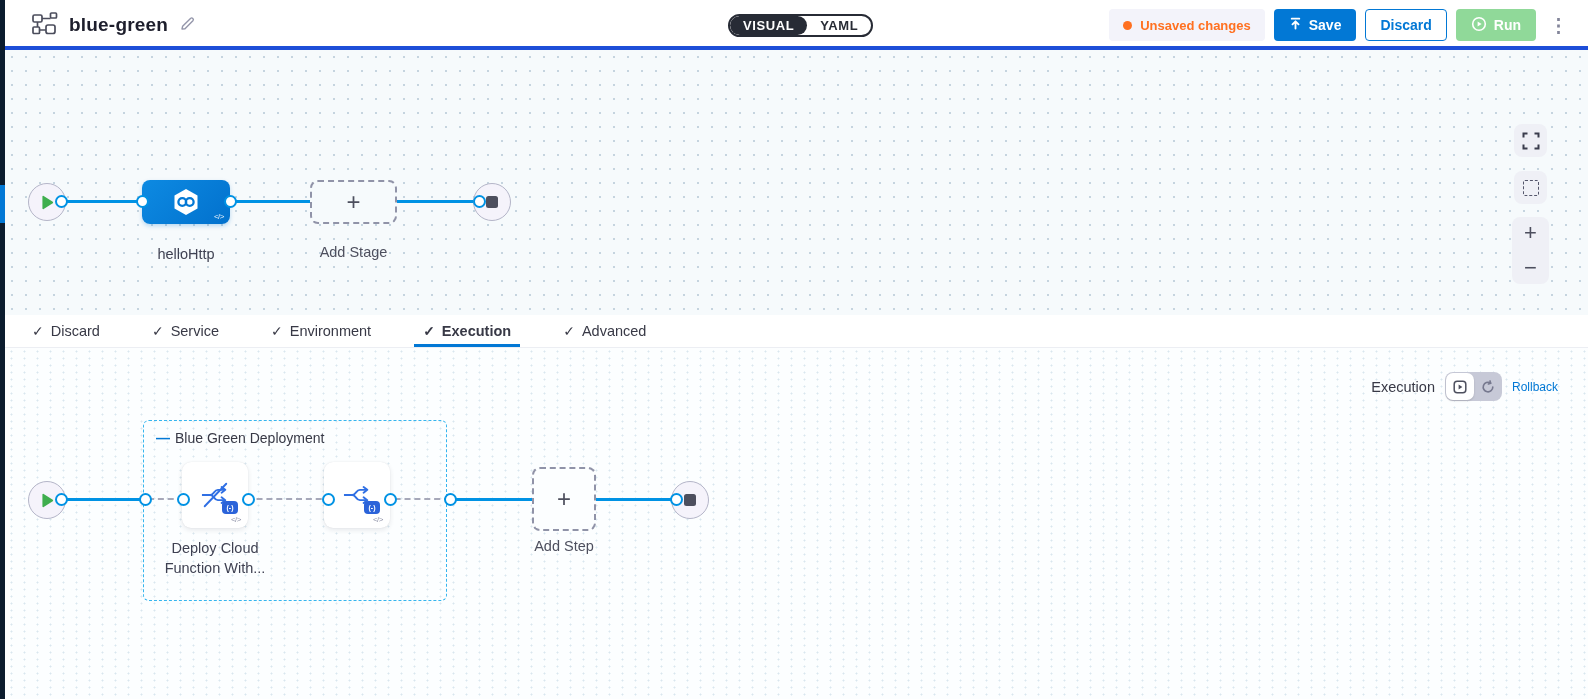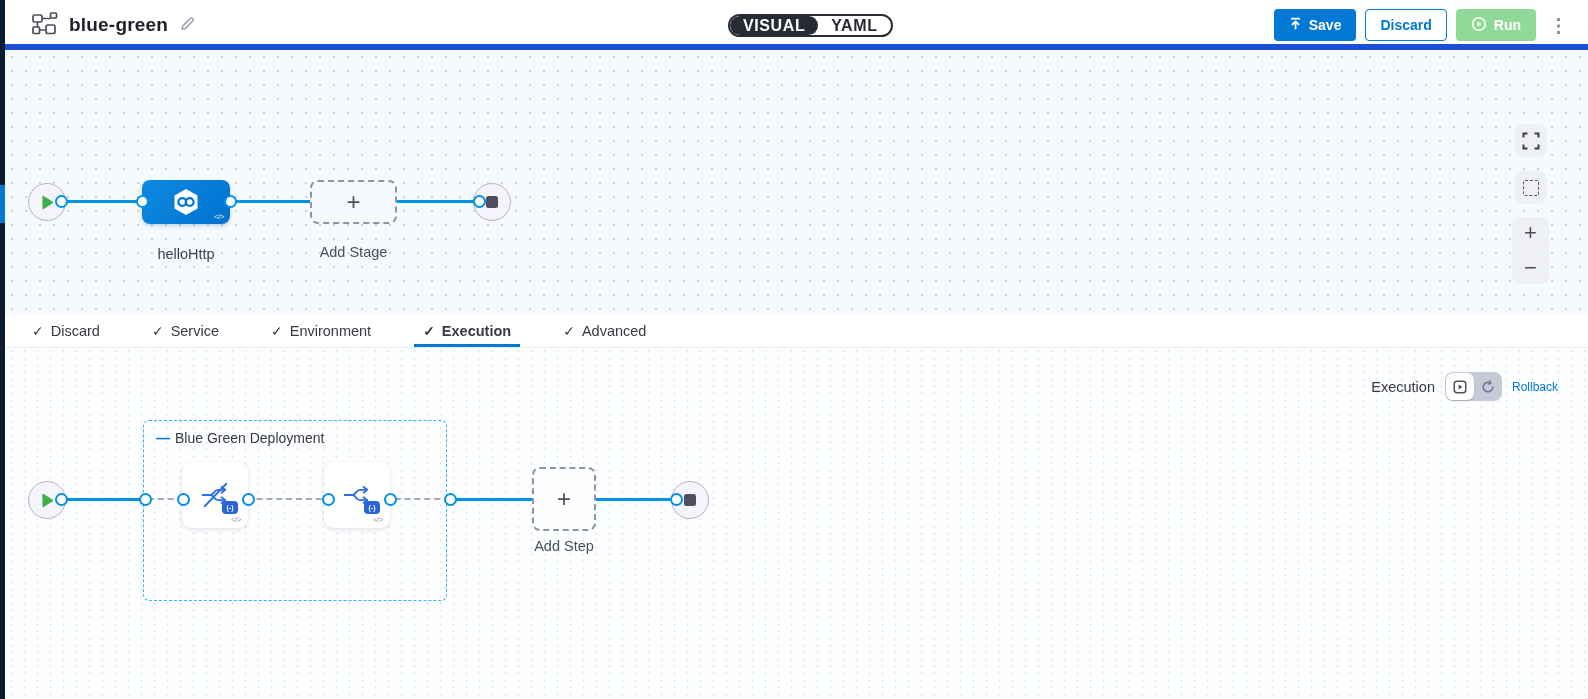--- a/index.html
+++ b/index.html
@@ -9,29 +9,29 @@
     font-family:"Liberation Sans", sans-serif; color:#383946; background:#fff;
   }
 
   
   .left-rail { position:absolute; left:0; top:0; width:5px; height:699px; background:#0b1c2e; z-index:60; }
   .left-rail-indicator { position:absolute; left:0; top:185px; width:5px; height:38px; background:#0278d5; }
 
   
   .header {
     position:absolute; left:5px; top:0; width:1583px; height:50px; background:#fff;
-    border-bottom:6px solid #1d4ed8; z-index:50;
+    border-bottom:4px solid #1d4ed8; z-index:50;
   }
   .header-left { position:absolute; left:27px; top:0; height:50px; display:flex; align-items:center; gap:11px; }
   .page-title { font-size:19px; font-weight:700; color:#1d1e2c; letter-spacing:.2px; }
   .view-toggle {
     position:absolute; left:723px; top:14px; height:23px; display:flex; align-items:stretch;
     border:2px solid #272b35; border-radius:12px; background:#fff; overflow:hidden;
   }
-  .seg { font-size:16px; font-weight:700; letter-spacing:.6px; padding:0 13px; display:flex; align-items:center; cursor:pointer; }
+  .seg { font-size:13px; font-weight:700; letter-spacing:.6px; padding:0 13px; display:flex; align-items:center; cursor:pointer; }
   .seg-active { background:#272b35; color:#fff; border-radius:10px; }
   .seg-inactive { color:#272b35; }
   .header-right { position:absolute; right:16px; top:0; height:50px; display:flex; align-items:center; gap:9px; }
   .unsaved-pill { display:flex; align-items:center; gap:8px; background:#f3f3fa; border-radius:4px; height:32px; padding:0 14px; }
   .unsaved-dot { width:9px; height:9px; border-radius:50%; background:#ff7020; }
   .unsaved-text { color:#ff7020; font-size:13px; font-weight:700; }
   .btn { display:flex; align-items:center; gap:7px; height:32px; padding:0 14px; border-radius:4px;
          font-size:14px; font-weight:700; cursor:pointer; border:1px solid transparent; }
   .btn-save { background:#0278d5; color:#fff; }
   .btn-discard { background:#fff; color:#0278d5; border-color:#0278d5; }
@@ -162,20 +162,24 @@
         </svg>
       </span>
     </div>
 
     <div class="view-toggle">
       <div class="seg seg-active">VISUAL</div>
       <div class="seg seg-inactive">YAML</div>
     </div>
 
     <div class="header-right">
+      <div class="unsaved-pill">
+        <span class="unsaved-dot"></span>
+        <span class="unsaved-text">Unsaved changes</span>
+      </div>
       <div class="btn btn-save">
         <span>
           <svg width="13" height="13" viewBox="0 0 12 12" fill="none" stroke="#fff" stroke-width="1.7" stroke-linecap="round" stroke-linejoin="round">
             <path d="M2.5 1.5 H9.5 M6 4 V10.7 M3.2 6.8 L6 4 L8.8 6.8"></path>
           </svg>
         </span>
         <span>Save</span>
       </div>
       <div class="btn btn-discard">
         <span>Discard</span>
@@ -337,15 +341,19 @@
 
     <div class="dash-box" style="left:527px; top:119px; width:64px; height:64px; background:#fcfeff;">
       <span class="plus-glyph">+</span>
     </div>
 
     <div class="node-circle" style="left:666px; top:133px;">
       <div class="stop-square"></div>
     </div>
     <div class="ring" style="left:664.5px; top:145px;"></div>
 
+    <div class="node-label" style="left:150px; top:190px; width:120px;">
+      <div>Deploy Cloud</div>
+      <div>Function With...</div>
+    </div>
     <div class="node-label" style="left:511px; top:188px; width:96px; color:#4d4f5e;">Add Step</div>
   </div>
 </div>
 
 </body></html>

